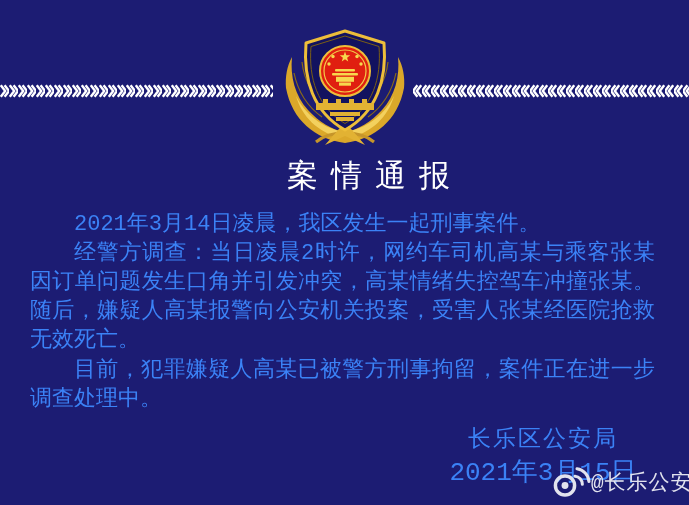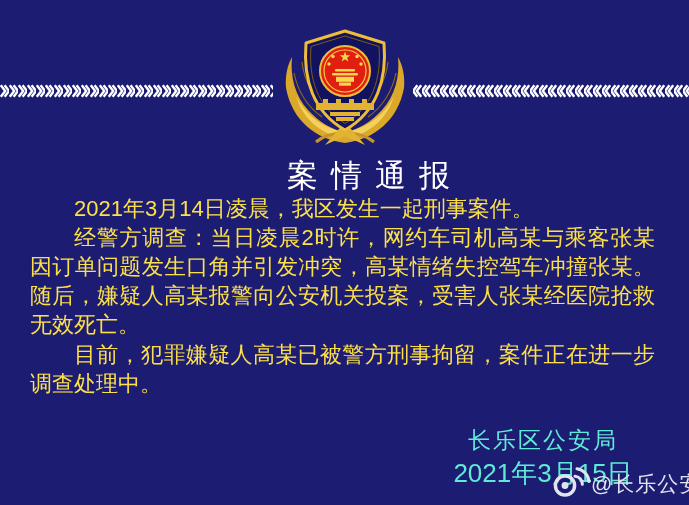--- a/index.html
+++ b/index.html
@@ -1,40 +1,40 @@
 <!DOCTYPE html>
 <html><head>
 <meta charset="utf-8">
 <style>
   html,body { margin:0; padding:0; background:#1c1c73; }
   .page {
     position:relative; width:689px; height:505px; overflow:hidden;
     background:#1c1c73; color:#ffffff;
-    font-family:Liberation Sans, sans-serif;
+    font-family:Liberation Mono, monospace;
   }
   .band { position:absolute; top:84px; height:14px; display:block; }
   .band-left  { left:0;    width:273px; }
   .band-right { left:413px; width:276px; }
   .badge { position:absolute; left:282px; top:26px; width:126px; height:122px; }
   .badge svg { display:block; width:100%; height:100%; }
   .title {
     position:absolute; left:287px; top:155px; margin:0;
     font-size:31px; font-weight:400; letter-spacing:13px; white-space:nowrap;
     color:#ffffff;
   }
   .body {
-    position:absolute; left:30px; top:194px; width:625px;
+    position:absolute; left:30px; top:210px; width:625px;
     font-size:22px; line-height:29px; text-align:justify;
-    color:#fde047;
+    color:#3b82f6;
   }
   .body p { margin:0; text-indent:2em; }
   .body p.para-3 { margin-top:1px; }
   .signature-block {
     position:absolute; left:406px; top:426px; width:274px; text-align:center;
-    color:#5eead4;
+    color:#3b82f6;
   }
   .authority { font-size:23px; line-height:28px; letter-spacing:2px; }
   .issue-date { font-size:26px; line-height:30px; margin-top:4px;text-align:center; }
   .watermark {
     position:absolute; left:551px; top:461px; display:flex; align-items:flex-end;
     color:#e2e3ee;
   }
   .watermark .handle { font-size:21px; line-height:1; padding-bottom:4px; letter-spacing:1px; white-space:nowrap; }
   .weibo-svg { display:block; width:40px; height:37px; }
 </style>

